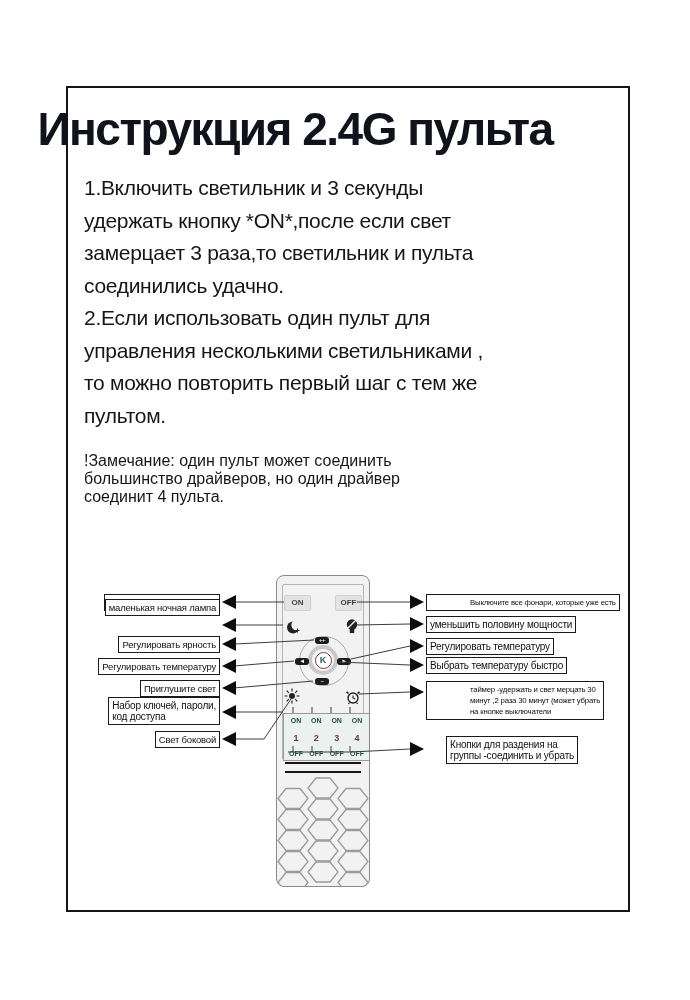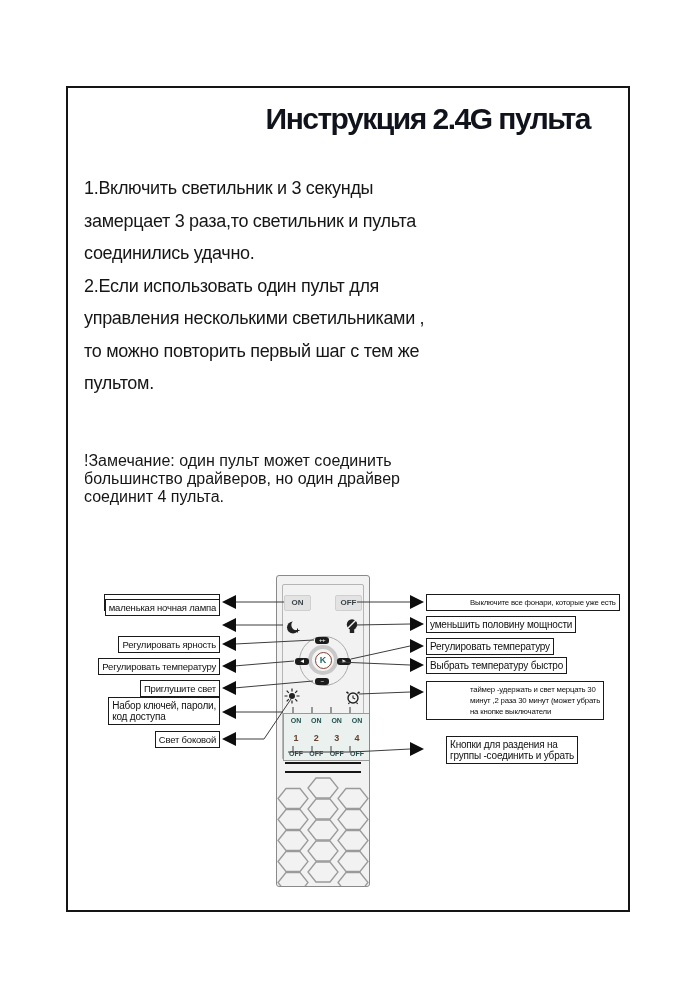--- a/index.html
+++ b/index.html
@@ -1,24 +1,24 @@
 <!DOCTYPE html>
 <html><head>
 <meta charset="utf-8">
 <style>
   html,body{margin:0;padding:0;}
   body{width:690px;height:1000px;background:#fff;font-family:"Liberation Sans",sans-serif;position:relative;overflow:hidden;}
   .frame{position:absolute;left:66px;top:86px;width:560px;height:822px;border:2px solid #151515;background:#fff;}
-  .title{position:absolute;left:0;top:102px;width:590px;text-align:right;font-size:30px;font-weight:bold;color:#10131c;letter-spacing:-1.5px;}
+  .title{position:absolute;left:0;top:102px;width:590px;text-align:center;font-size:46px;font-weight:bold;color:#10131c;letter-spacing:-1.5px;}
   .bodytext{position:absolute;left:84px;top:172px;color:#161616;}
-  .bodytext .tline{font-size:18px;line-height:32.5px;height:32.5px;white-space:nowrap;letter-spacing:-0.3px;}
+  .bodytext .tline{font-size:21px;line-height:32.5px;height:32.5px;white-space:nowrap;letter-spacing:-0.3px;}
   .note{position:absolute;left:84px;top:452px;color:#161616;}
 
   
-  .remote{position:absolute;left:276px;top:575px;width:92px;height:310px;background:#f2f2f2;border:1.5px solid #8a8a8a;border-radius:3px;overflow:hidden;}
+  .remote{position:absolute;left:276px;top:575px;width:92px;height:310px;background:#f2f2f2;border:1.5px solid #8a8a8a;border-radius:8px;overflow:hidden;}
   .inner-panel{position:absolute;left:5px;top:8px;width:80px;height:174px;border:1px solid #b5b5b5;border-radius:2px;}
   .rbtn{position:absolute;width:25px;height:14px;background:#e3e3e3;border:1px solid #cfcfcf;border-radius:2px;font-size:8px;line-height:13px;text-align:center;color:#3c4448;font-weight:bold;}
   .btn-on{left:7px;top:19px;}
   .btn-off{left:58px;top:19px;}
   .icon{position:absolute;}
   .dpad-outer{position:absolute;left:22px;top:60px;width:48px;height:48px;border:1px solid #aaaaaa;border-radius:50%;}
   .dpad-ring{position:absolute;left:31px;top:69px;width:22px;height:22px;border:4.5px solid #c8c8c8;border-radius:50%;background:#f4f4f4;}
   .k-btn{position:absolute;left:37.5px;top:75.5px;width:15px;height:15px;border:1.5px solid #7a4636;border-radius:50%;background:#fff;font-size:9px;font-weight:bold;color:#1e6a6a;text-align:center;line-height:15px;}
   .pill{position:absolute;width:14px;height:7px;background:#1c1c1c;border-radius:3px;color:#fff;font-size:6px;line-height:7px;text-align:center;letter-spacing:-0.5px;}
   .pill-up{left:38px;top:61px;}
@@ -43,20 +43,21 @@
 </style>
 </head>
 <body>
 
 <div class="frame"></div>
 
 <div class="title">Инструкция 2.4G пульта</div>
 
 <div class="bodytext">
   <div class="tline">1.Включить светильник и 3 секунды</div>
+  <div class="tline">удержать кнопку *ON*,после если свет</div>
   <div class="tline">замерцает 3 раза,то светильник и пульта</div>
   <div class="tline">соединились удачно.</div>
   <div class="tline">2.Если использовать один пульт для</div>
   <div class="tline">управления несколькими светильниками ,</div>
   <div class="tline">то можно повторить первый шаг с тем же</div>
   <div class="tline">пультом.</div>
 </div>
 
 <div class="note">
   <div class="tline">!Замечание: один пульт может соединить</div>

